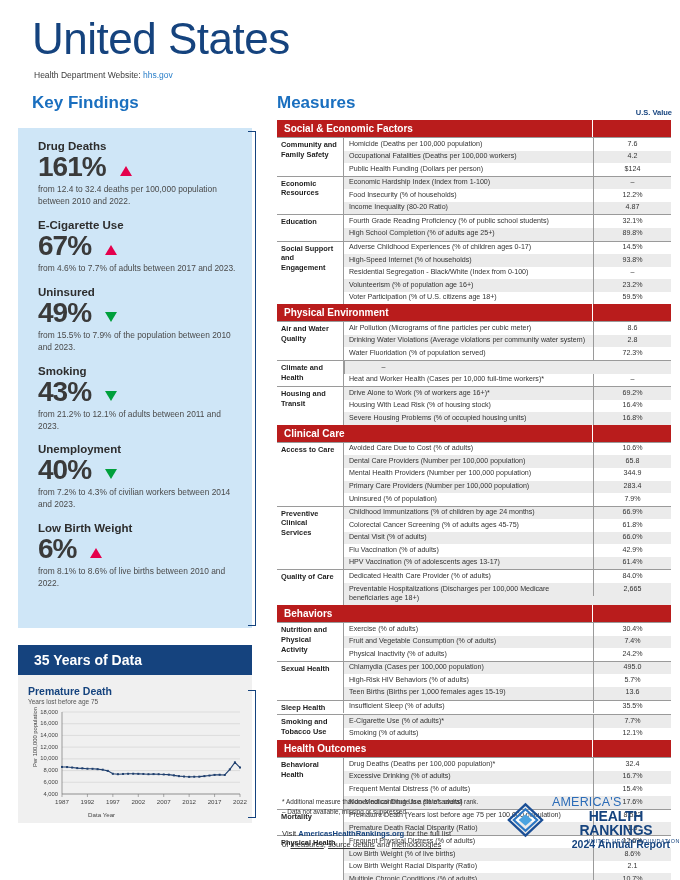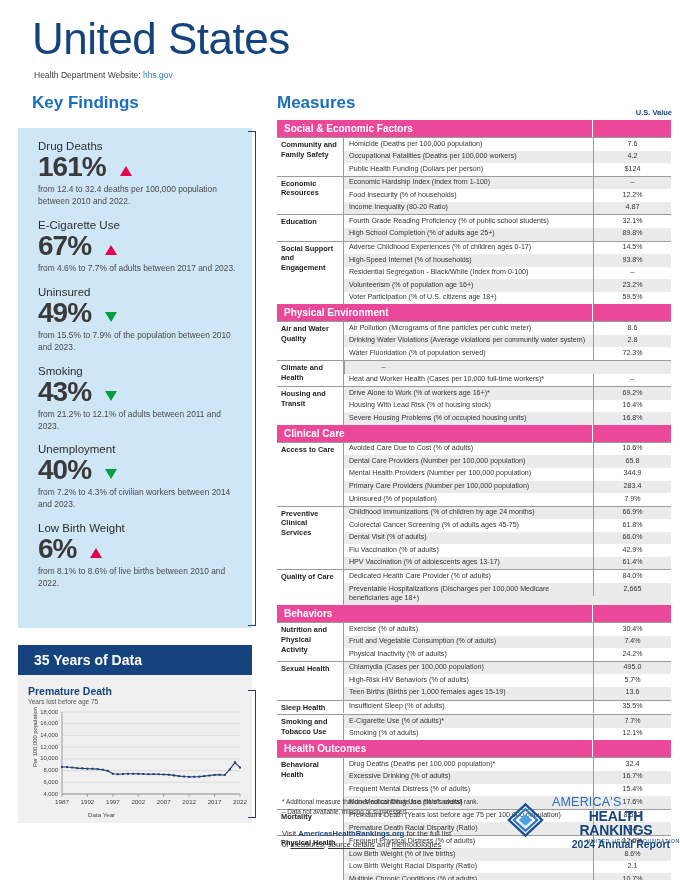--- a/index.html
+++ b/index.html
@@ -45,21 +45,21 @@
     padding: 12px 16px 10px 20px;
   }
   #kf-outline {
     position: absolute; left: 248px; top: 131px;
     width: 8px; height: 495px;
     border: 1.1px solid #15437e; border-left: none;
     pointer-events: none;
   }
   .kf-item { margin-bottom: 11px; }
   .kf-label {
-    font-size: 11.5px; font-weight: normal; color: #2d2d2d;
+    font-size: 11.5px; font-weight: bold; color: #2d2d2d;
     margin-bottom: 1px;
   }
   .kf-pct-row { display: flex; align-items: center; gap: 14px; line-height: 1; }
   .kf-pct {
     font-size: 28px; font-weight: bold; color: #3a3a3a;
     letter-spacing: -1px;
   }
   .tri { width: 0; height: 0; position: relative; top: 4px; }
   .tri.up {
     border-left: 6px solid transparent; border-right: 6px solid transparent;
@@ -115,21 +115,21 @@
     width: 30px; text-align: center;
   }
 
   
   #table {
     position: absolute; left: 277px; top: 120px;
     width: 394px;
     font-size: 7.1px;
   }
   .sec-bar {
-    background: #ec4899; color: #fff;
+    background: #b91c1c; color: #fff;
     font-size: 10px; font-weight: bold;
     padding: 3px 0 3px 7px;
     position: relative;
   }
   .sec-bar .divider {
     position: absolute; right: 78px; top: 0; bottom: 0;
     width: 1px; background: #ffffff;
   }
   .grp {
     display: flex;

